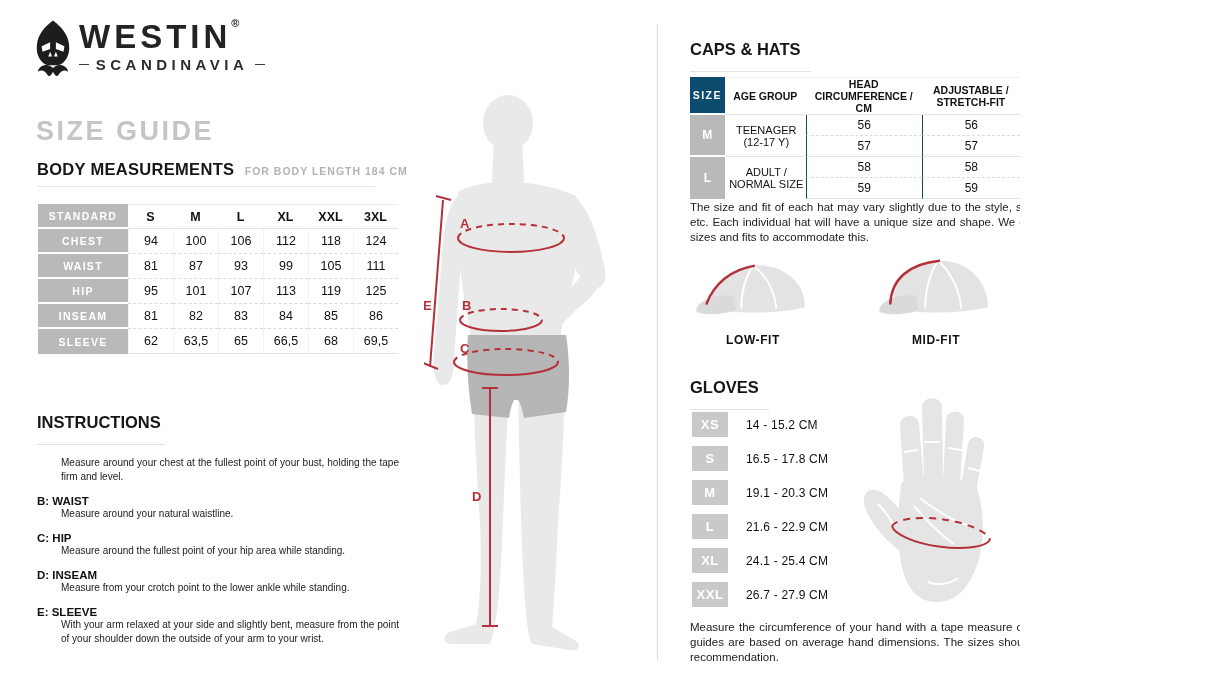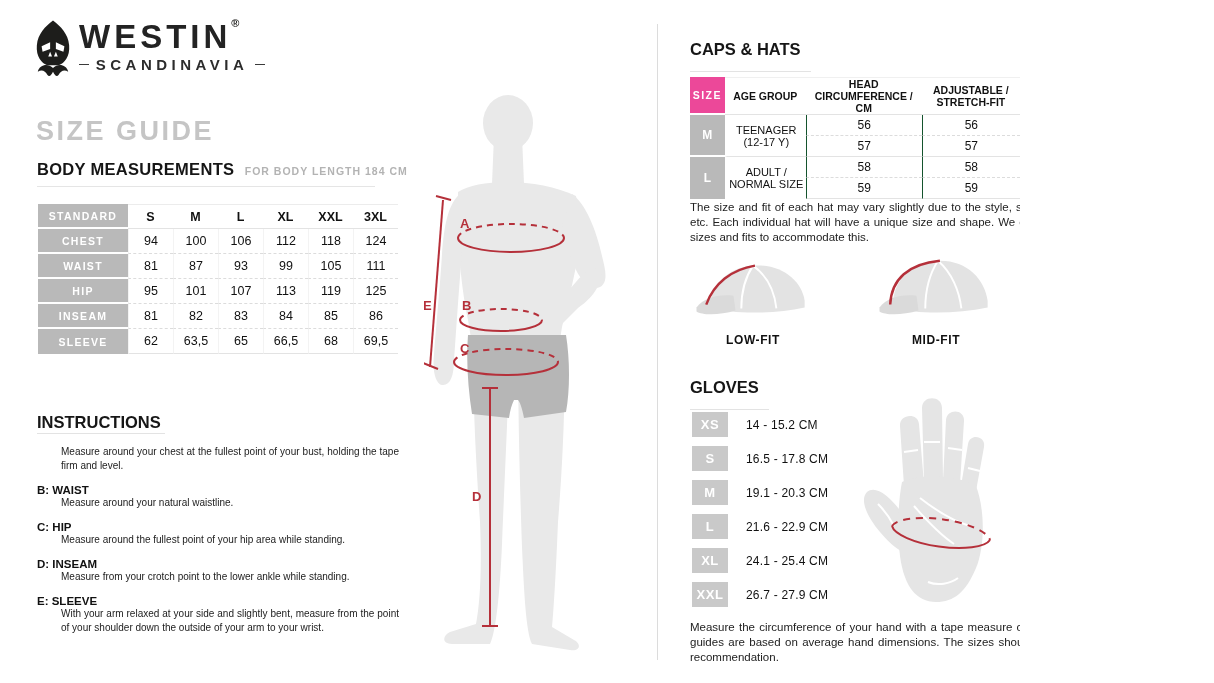--- a/index.html
+++ b/index.html
@@ -44,40 +44,40 @@
   #bm-table th.col-h { width:45px; font-size:12.5px; font-weight:700; color:#111;
     border-top:1px solid #ececec; border-bottom:1px solid #e3e3e3; }
   #bm-table td.val { width:45px; font-size:12.5px; color:#111; border-bottom:1px dashed #dcdcdc;
     border-left:1px solid #f3f3f3; }
   #bm-table td.val:first-of-type { border-left:none; }
   #bm-table tr:last-child td.val { border-bottom:1px solid #e3e3e3; }
 
   #instructions { left:37px; top:413px; width:362px; }
   #instructions .sec-title {
     display:inline-block; font-size:16.5px; font-weight:800; color:#161616;
-    border-bottom:1px solid #e3e3e3; padding-bottom:1px; padding-right:4px;
+    border-bottom:1px solid #e3e3e3; padding-bottom:12px; padding-right:4px;
   }
   .instr-item { margin-top:11px; }
   .instr-item .ih { font-size:11.5px; font-weight:700; color:#111; }
   .instr-item .it { font-size:10px; line-height:14px; color:#222; text-align:justify;margin-left:24px; }
 
   
   #divider { left:657px; top:24px; width:1px; height:636px; background:#dcdcdc; }
 
   
   .sec-title-r {
     display:inline-block; font-size:16.5px; font-weight:800; color:#161616;
     border-bottom:1px solid #e3e3e3; padding-bottom:12px; padding-right:10px;
   }
   #caps-title { left:690px; top:40px; }
   #caps-table { left:690px; top:77px; }
   #caps-table th, #caps-table td { padding:0; text-align:center; vertical-align:middle; }
   #caps-table th { height:23px; font-size:10.5px; font-weight:800; color:#111;
     border-top:1px solid #f0f0f0; border-bottom:1px solid #e3e3e3; }
-  #caps-table th.size-h { width:46px; background:#ec4899; color:#fff; letter-spacing:1.5px;
+  #caps-table th.size-h { width:46px; background:#0c4a6e; color:#fff; letter-spacing:1.5px;
     border-top:none; border-bottom:2px solid #fff; }
   #caps-table th.age-h { width:120px; }
   #caps-table th.head-h { width:166px; }
   #caps-table th.adj-h { width:158px; }
   #caps-table td { height:21px; font-size:12px; color:#111; }
   #caps-table td.size-cell { background:#b9b9b9; color:#fff; font-weight:700; font-size:12px; }
   #caps-table td.size-m { border-bottom:2px solid #fff; }
   #caps-table td.age { font-size:11px; border-left:2px solid #fff; }
   #caps-table td.age-top { border-bottom:1px solid #e3e3e3; }
   #caps-table td.val { border-left:1px solid #14532d; }

